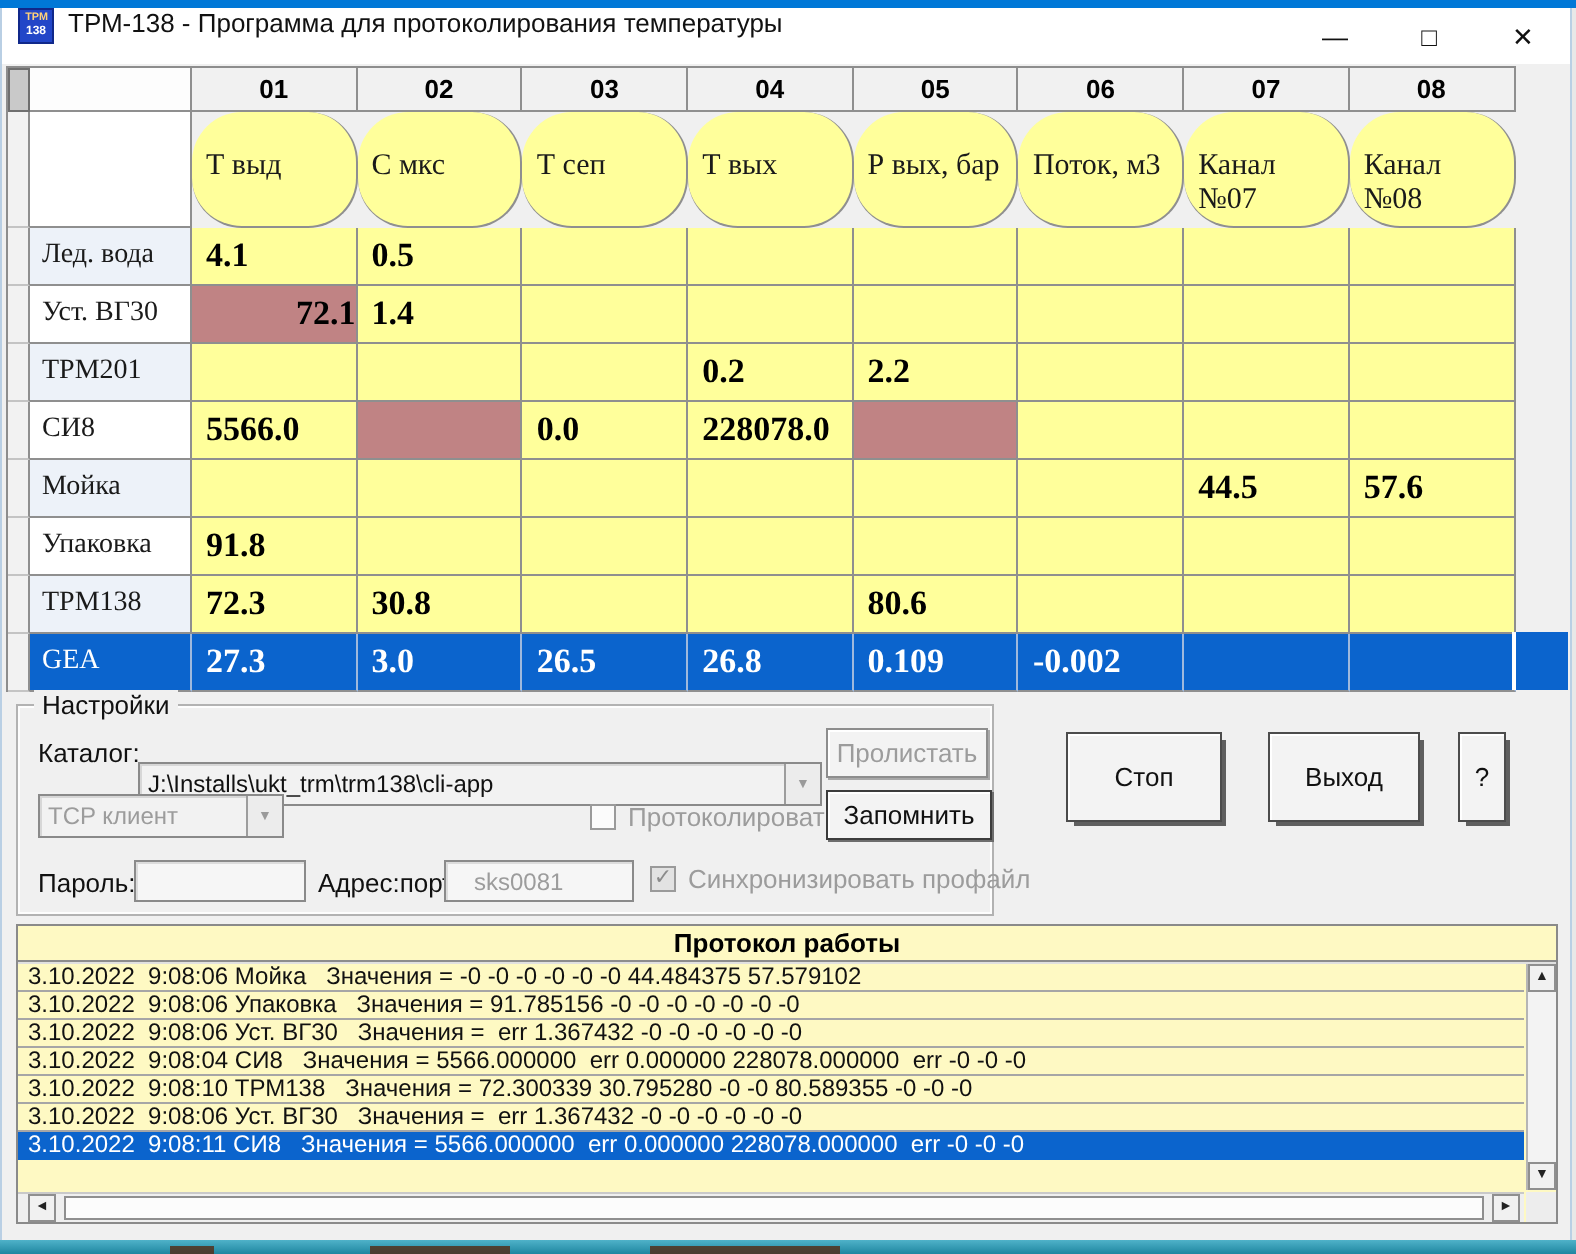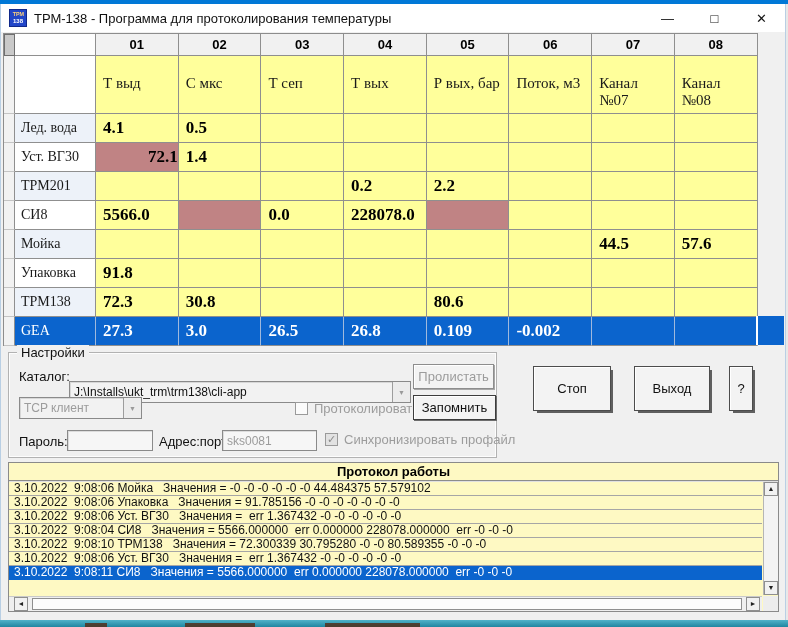--- a/index.html
+++ b/index.html
@@ -3,41 +3,41 @@
 <meta charset="utf-8">
 <style>
   html,body{margin:0;padding:0;}
   body{width:788px;height:627px;position:relative;overflow:hidden;
        font-family:"Liberation Sans",sans-serif;background:#e8e8e8;}
   
   .window-bg{position:absolute;left:0;top:0;width:786px;height:620px;background:#f0f0f0;
              border-right:1px solid #b9cfe4;border-left:1px solid #b9cfe4;box-sizing:border-box;}
   .top-accent{position:absolute;left:0;top:0;width:788px;height:4px;background:var(--accent);}
   .titlebar{position:absolute;left:1px;top:4px;width:784px;height:28px;background:#ffffff;
-            display:flex;align-items:center;}
+            display:flex;align-items:flex-start;}
   .app-icon{width:18px;height:18px;margin:0 7px 0 8px;background:#2246c8;color:#fff;
             display:flex;flex-direction:column;align-items:center;justify-content:center;
             font-size:6px;font-weight:bold;line-height:7px;border:1px solid #10288a;box-sizing:border-box;}
   .app-icon .l1{color:#ffd27a;transform:scale(.9);}
   .title-text{font-size:13px;color:#111;}
   .win-controls{margin-left:auto;display:flex;height:28px;}
   .ctrl{width:47px;height:28px;display:flex;align-items:center;justify-content:center;
         font-size:13px;color:#111;}
   
   .grid{position:absolute;left:3px;top:33px;display:grid;
         grid-template-columns:11px 81px repeat(8,82.7px);
         border-top:1px solid #8d8d8d;border-left:1px solid #8d8d8d;}
   .c{box-sizing:border-box;border-right:1px solid #8f8f8f;border-bottom:1px solid #8f8f8f;overflow:hidden;}
   .corner{height:22px;background:#c9c9c9;border:1px solid #6f6f6f;}
   .labelhead{height:22px;background:#fdfdfd;}
   .colnum{height:22px;background:#f1f1f1;font-weight:bold;font-size:13px;text-align:center;line-height:21px;color:#000;}
   .strip{background:#f2f2f2;border-bottom-color:#c4c4c4;}
   .labelcell{height:58px;background:#ffffff;}
   .unit{height:58px;background:var(--yellow);font-family:"Liberation Serif",serif;
-        font-size:15px;color:#1a1a1a;padding:19px 3px 0 7px;}
+        font-size:15px;color:#1a1a1a;padding:19px 3px 0 7px;border-radius:25px;}
   .rowlabel{height:29px;background:#ffffff;font-family:"Liberation Serif",serif;
             font-size:14px;line-height:28px;padding-left:6px;color:#1a1a1a;}
   .rowlabel.alt{background:#edf2f9;}
   .val{height:29px;background:var(--yellow);font-family:"Liberation Serif",serif;
        font-weight:bold;font-size:17px;line-height:28px;padding-left:7px;color:#000;}
   .val.err{background:var(--err);text-align:right;}
   .gea{background:var(--sel) !important;color:#fff !important;border-right-color:#9fb9dd;}
   .gea-ext{position:absolute;left:756px;top:316px;width:28px;height:29px;background:var(--sel);
            border-left:2px solid #fff;box-sizing:border-box;}
   
@@ -47,21 +47,21 @@
   .flabel{position:absolute;font-size:13px;color:#111;white-space:nowrap;}
   .flabel.disabled,.cb-label.disabled{color:#9c9c9c;}
   .combo{position:absolute;background:#f2f2f2;border:1px solid #8a8a8a;
          box-shadow:inset 1px 1px 0 #d7d7d7;display:flex;align-items:center;box-sizing:border-box;}
   .combo-text{flex:1;font-size:12px;padding:0 4px;white-space:nowrap;overflow:hidden;color:#111;}
   .combo-text.disabled{color:#9c9c9c;}
   .combo-arrow{width:17px;align-self:stretch;background:#ececec;border-left:1px solid #9d9d9d;
                font-size:7px;color:#9a9a9a;display:flex;align-items:center;justify-content:center;}
   .field{position:absolute;background:#f6f6f6;border:1px solid #8a8a8a;
          box-shadow:inset 1px 1px 0 #dcdcdc;font-size:12px;color:#9c9c9c;
-         padding:0 4px;box-sizing:border-box;display:flex;align-items:center;}
+         padding:0 14px;box-sizing:border-box;display:flex;align-items:center;}
   .cb-row{position:absolute;display:flex;align-items:center;}
   .cb{width:13px;height:13px;border:1px solid #9a9a9a;background:#fbfbfb;box-sizing:border-box;
       font-size:11px;line-height:11px;text-align:center;color:#8b8b8b;}
   .cb.checked{background:#e2e2e2;}
   .cb-label{font-size:13px;margin-left:6px;white-space:nowrap;}
   .btn{position:absolute;background:#f3f3f3;display:flex;align-items:center;justify-content:center;
        font-size:13px;color:#111;box-sizing:border-box;}
   .btn.flat{border:1px solid #8d8d8d;box-shadow:1px 1px 0 #a8a8a8, inset 1px 1px 0 #ffffff;}
   .btn.flat.disabled{color:#9c9c9c;}
   .btn.default{border:1px solid #3c3c3c;box-shadow:1px 1px 0 #6d6d6d, inset 1px 1px 0 #ffffff;}

